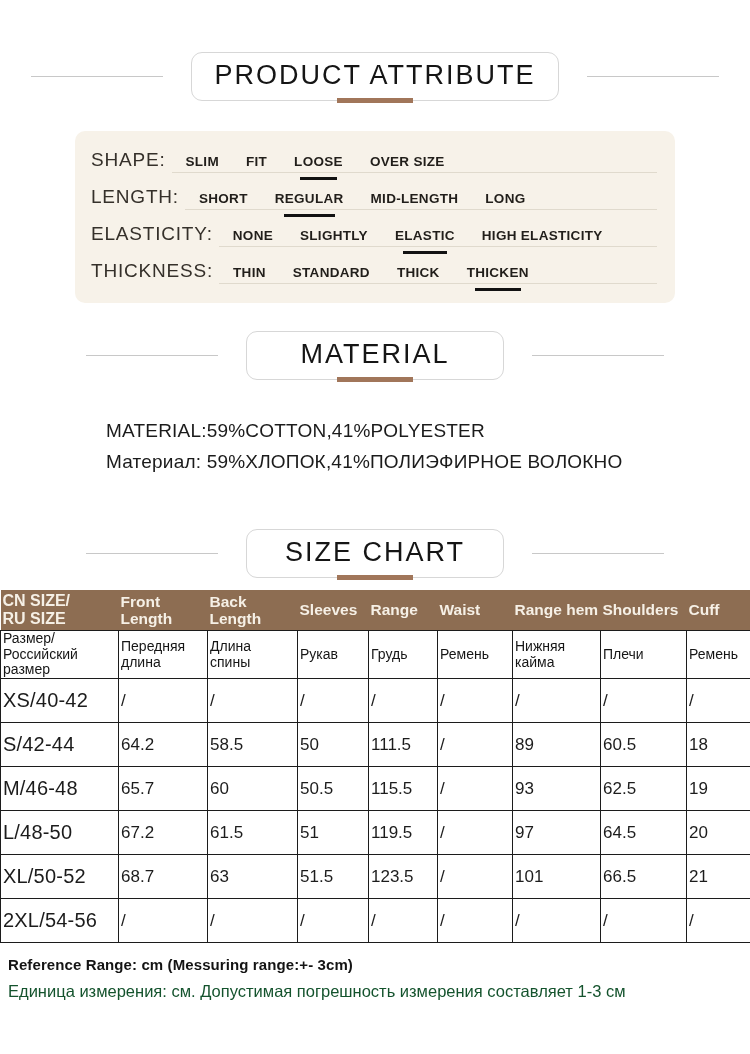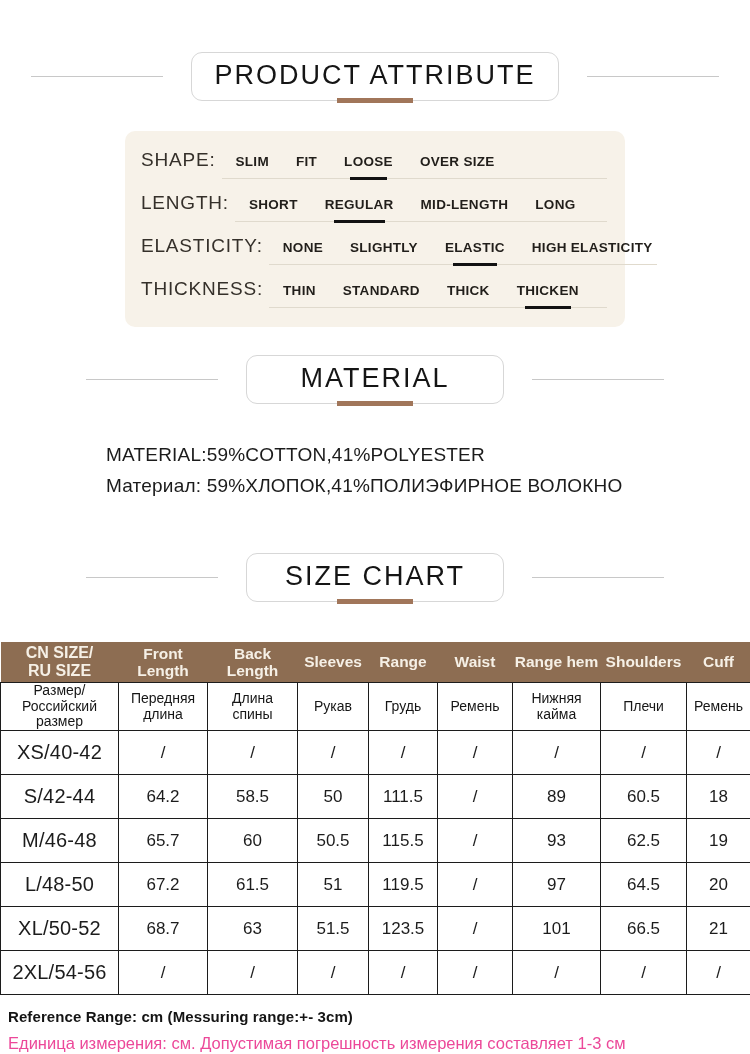--- a/index.html
+++ b/index.html
@@ -20,64 +20,64 @@
     min-width:258px;padding:7px 22px 9px;
     border:1px solid #d7d7d7;border-radius:11px;
     text-align:center;font-size:27px;letter-spacing:2px;font-weight:500;color:#151515;
   }
   .title-accent{
     position:absolute;left:50%;transform:translateX(-50%);bottom:-3px;
     width:76px;height:5px;background:#a1765a;
   }
   
   .attr-box{
-    box-sizing:border-box;width:500px;margin:30px auto 0;
+    box-sizing:border-box;width:600px;margin:30px auto 0;
     background:#f7f2e9;border-radius:10px;padding:18px 18px 6px 16px;
   }
   .attr-row{display:flex;align-items:baseline;margin-bottom:13px;}
   .attr-label{
     font-size:19px;letter-spacing:0.8px;color:#35302a;white-space:nowrap;
     padding-right:6px;
   }
   .attr-opts{
     flex:1;display:flex;align-items:baseline;gap:27px;
-    padding:0 4px 9px 14px;border-bottom:1px solid #e0dacd;
+    padding:0 4px 3px 14px;border-bottom:1px solid #e0dacd;
   }
   .opt{
     position:relative;font-size:13.5px;font-weight:700;letter-spacing:0.3px;
     color:#211e1a;white-space:nowrap;
   }
   .opt.selected::after{
     content:"";position:absolute;left:13%;right:13%;bottom:-11px;height:3px;background:#121212;
   }
   
   .material-text{margin:40px 0 14px 106px;}
   .material-line{font-size:19px;font-weight:500;letter-spacing:0.2px;margin:0 0 9px 0;color:#1b1b1b;}
   
   table.size-chart{
-    width:750px;margin-top:40px;border-collapse:collapse;table-layout:fixed;
-    text-align:center;
+    width:750px;margin-top:12px;border-collapse:collapse;table-layout:fixed;
+    text-align:left;
     padding-left:20px;
   }
   col.c0{width:118px;}col.c1{width:89px;}col.c2{width:90px;}col.c3{width:71px;}
   col.c4{width:69px;}col.c5{width:75px;}col.c6{width:88px;}col.c7{width:86px;}col.c8{width:64px;}
   .size-chart thead th{
     background:#8d6d52;color:#f6f0e6;font-size:15.5px;font-weight:700;
     height:40px;border:none;line-height:1.12;padding:0 2px;
   }
   .size-chart thead th.first{white-space:pre-line;font-size:16px;}
   .size-chart tbody td{
     border:1px solid #1c1c1c;background:#ffffff;padding:0 2px;
   }
   .size-chart .ru-row td{font-size:14px;line-height:1.12;height:46px;color:#161616;}
   .size-chart .data-row td{font-size:17px;height:43px;color:#1c1c1c;}
   .size-chart .data-row td.size-col{font-size:20px;letter-spacing:0.2px;}
   
   .fn1{margin:13px 0 0 8px;font-size:15px;font-weight:700;letter-spacing:0.1px;color:#141414;}
-  .fn2{margin:9px 0 0 8px;font-size:16.5px;font-weight:500;color:#ec4899;}
+  .fn2{margin:9px 0 0 8px;font-size:16.5px;font-weight:500;color:#14532d;}
 </style>
 </head>
 <body>
 
 <div class="page">
 
   <div class="section-header s1">
     <span class="hline"></span>
     <div class="title-box">
       <span>PRODUCT ATTRIBUTE</span>

